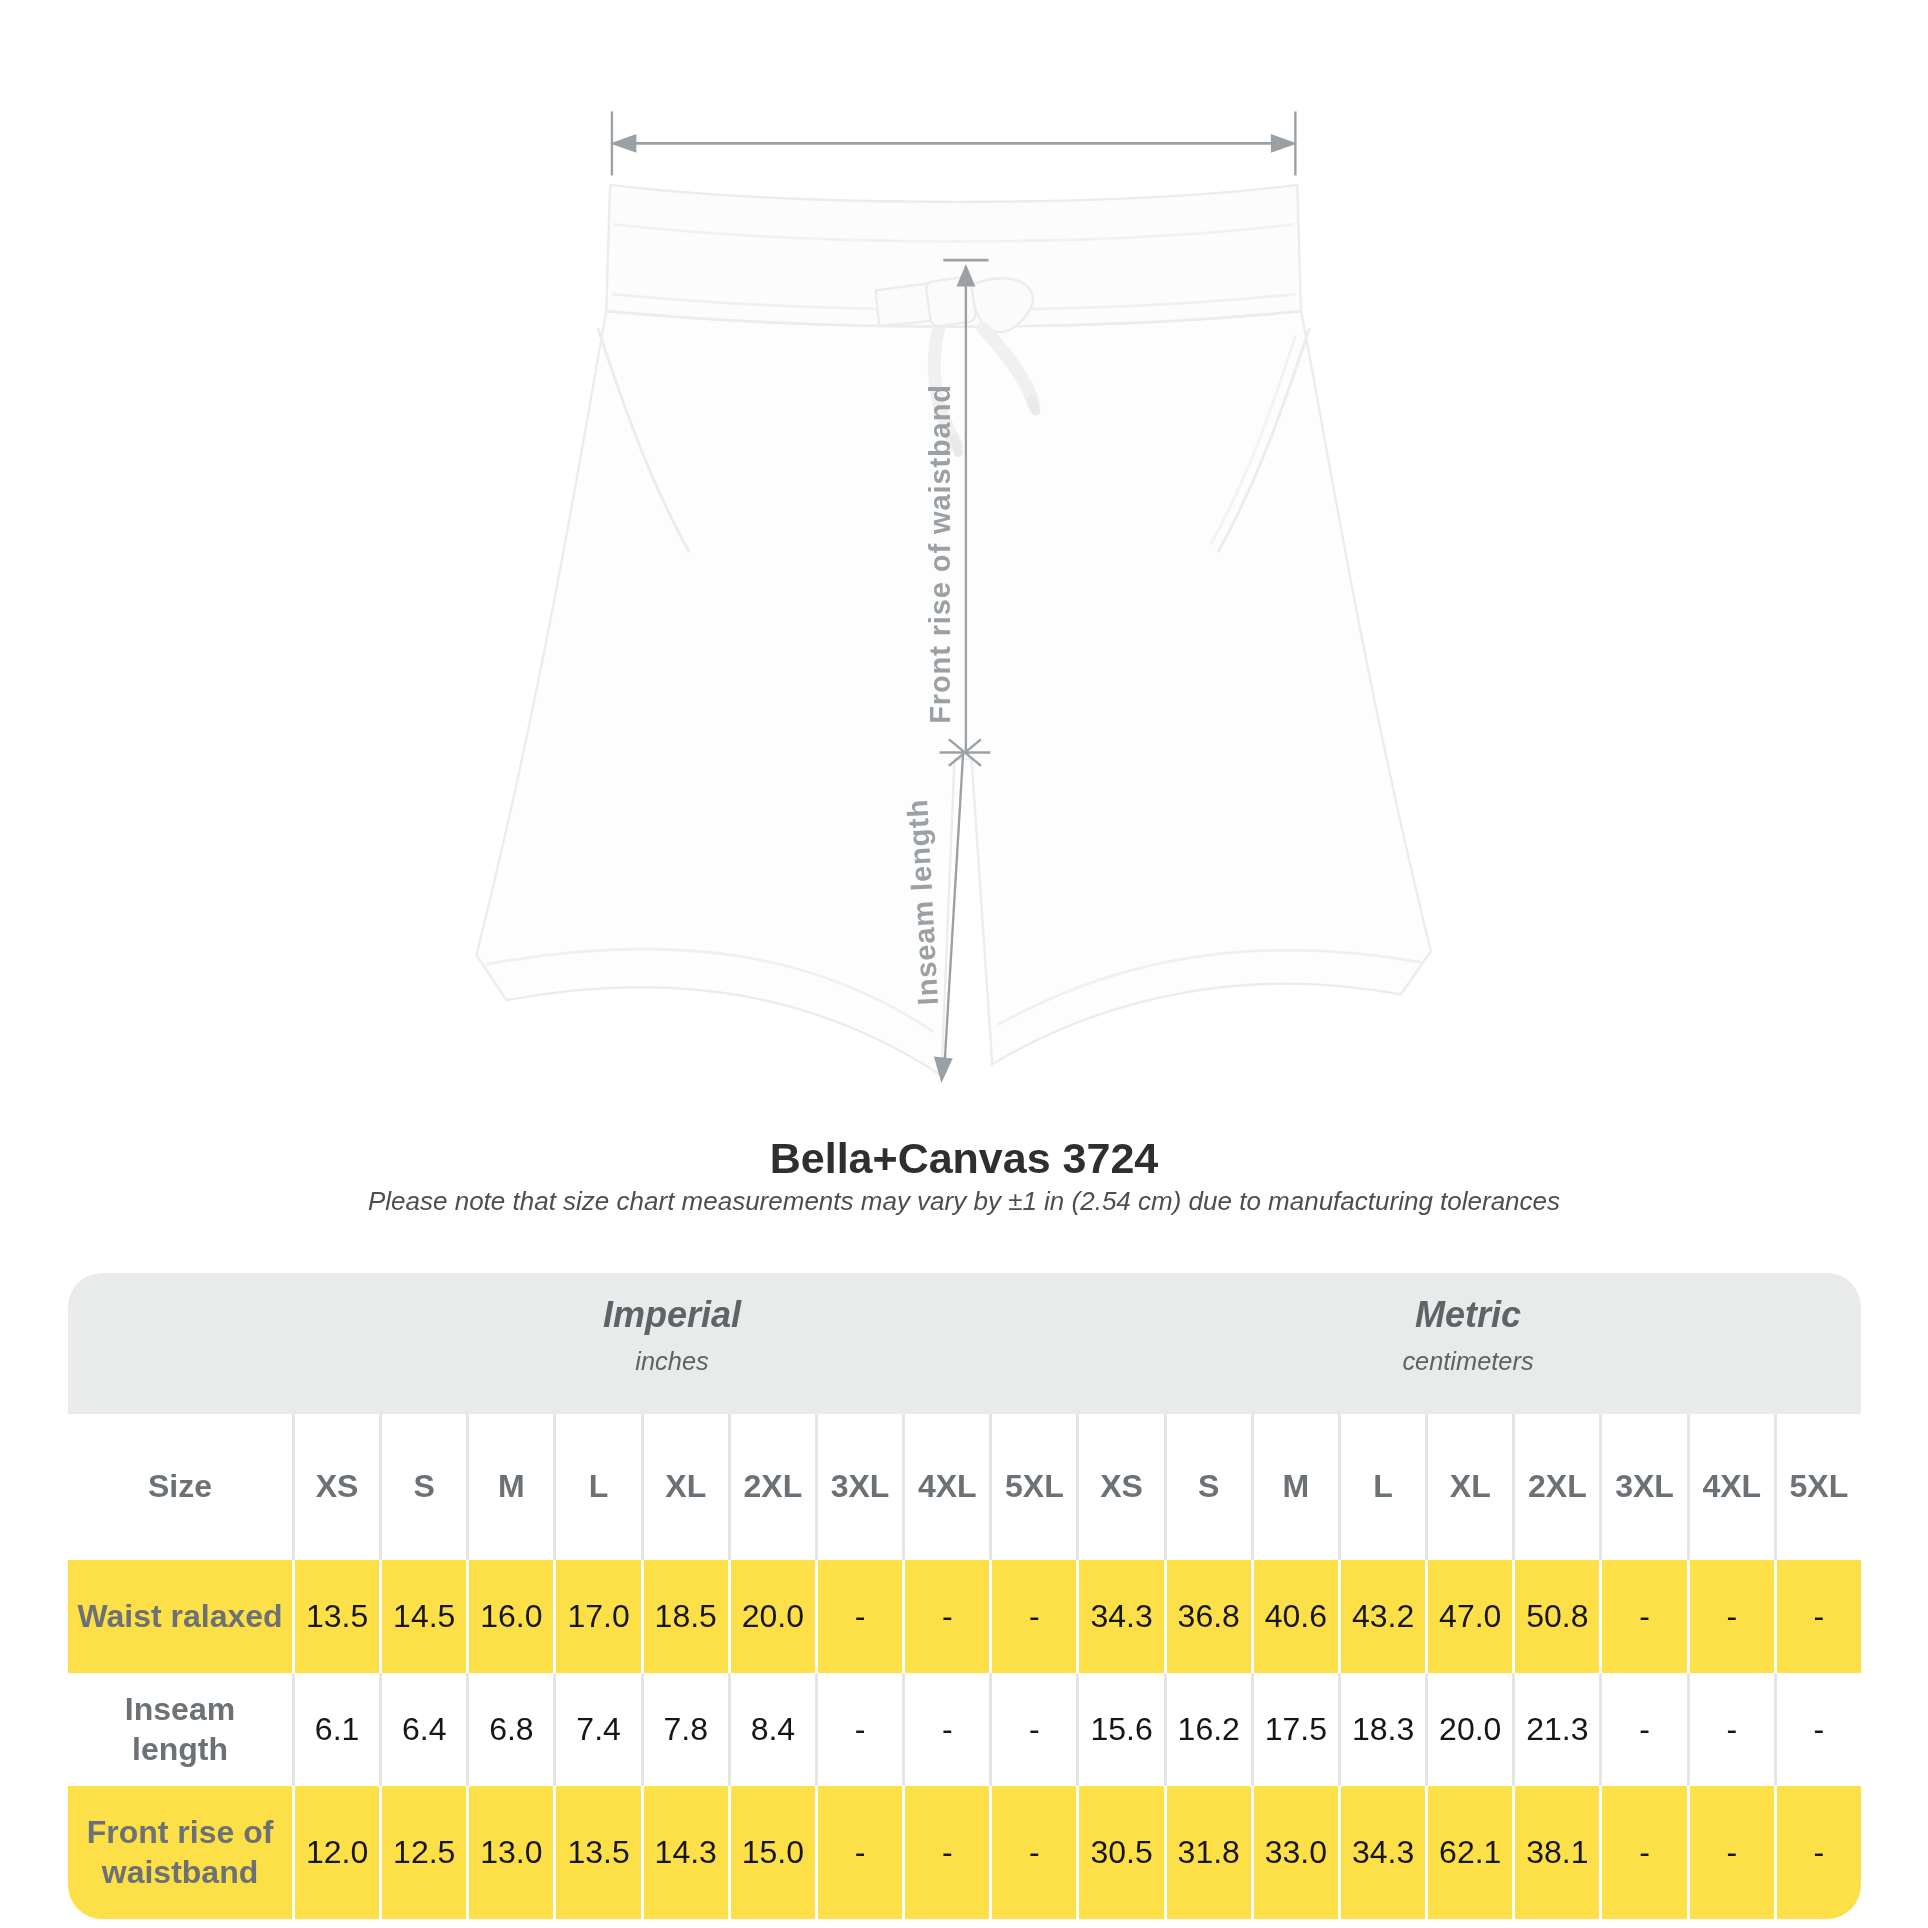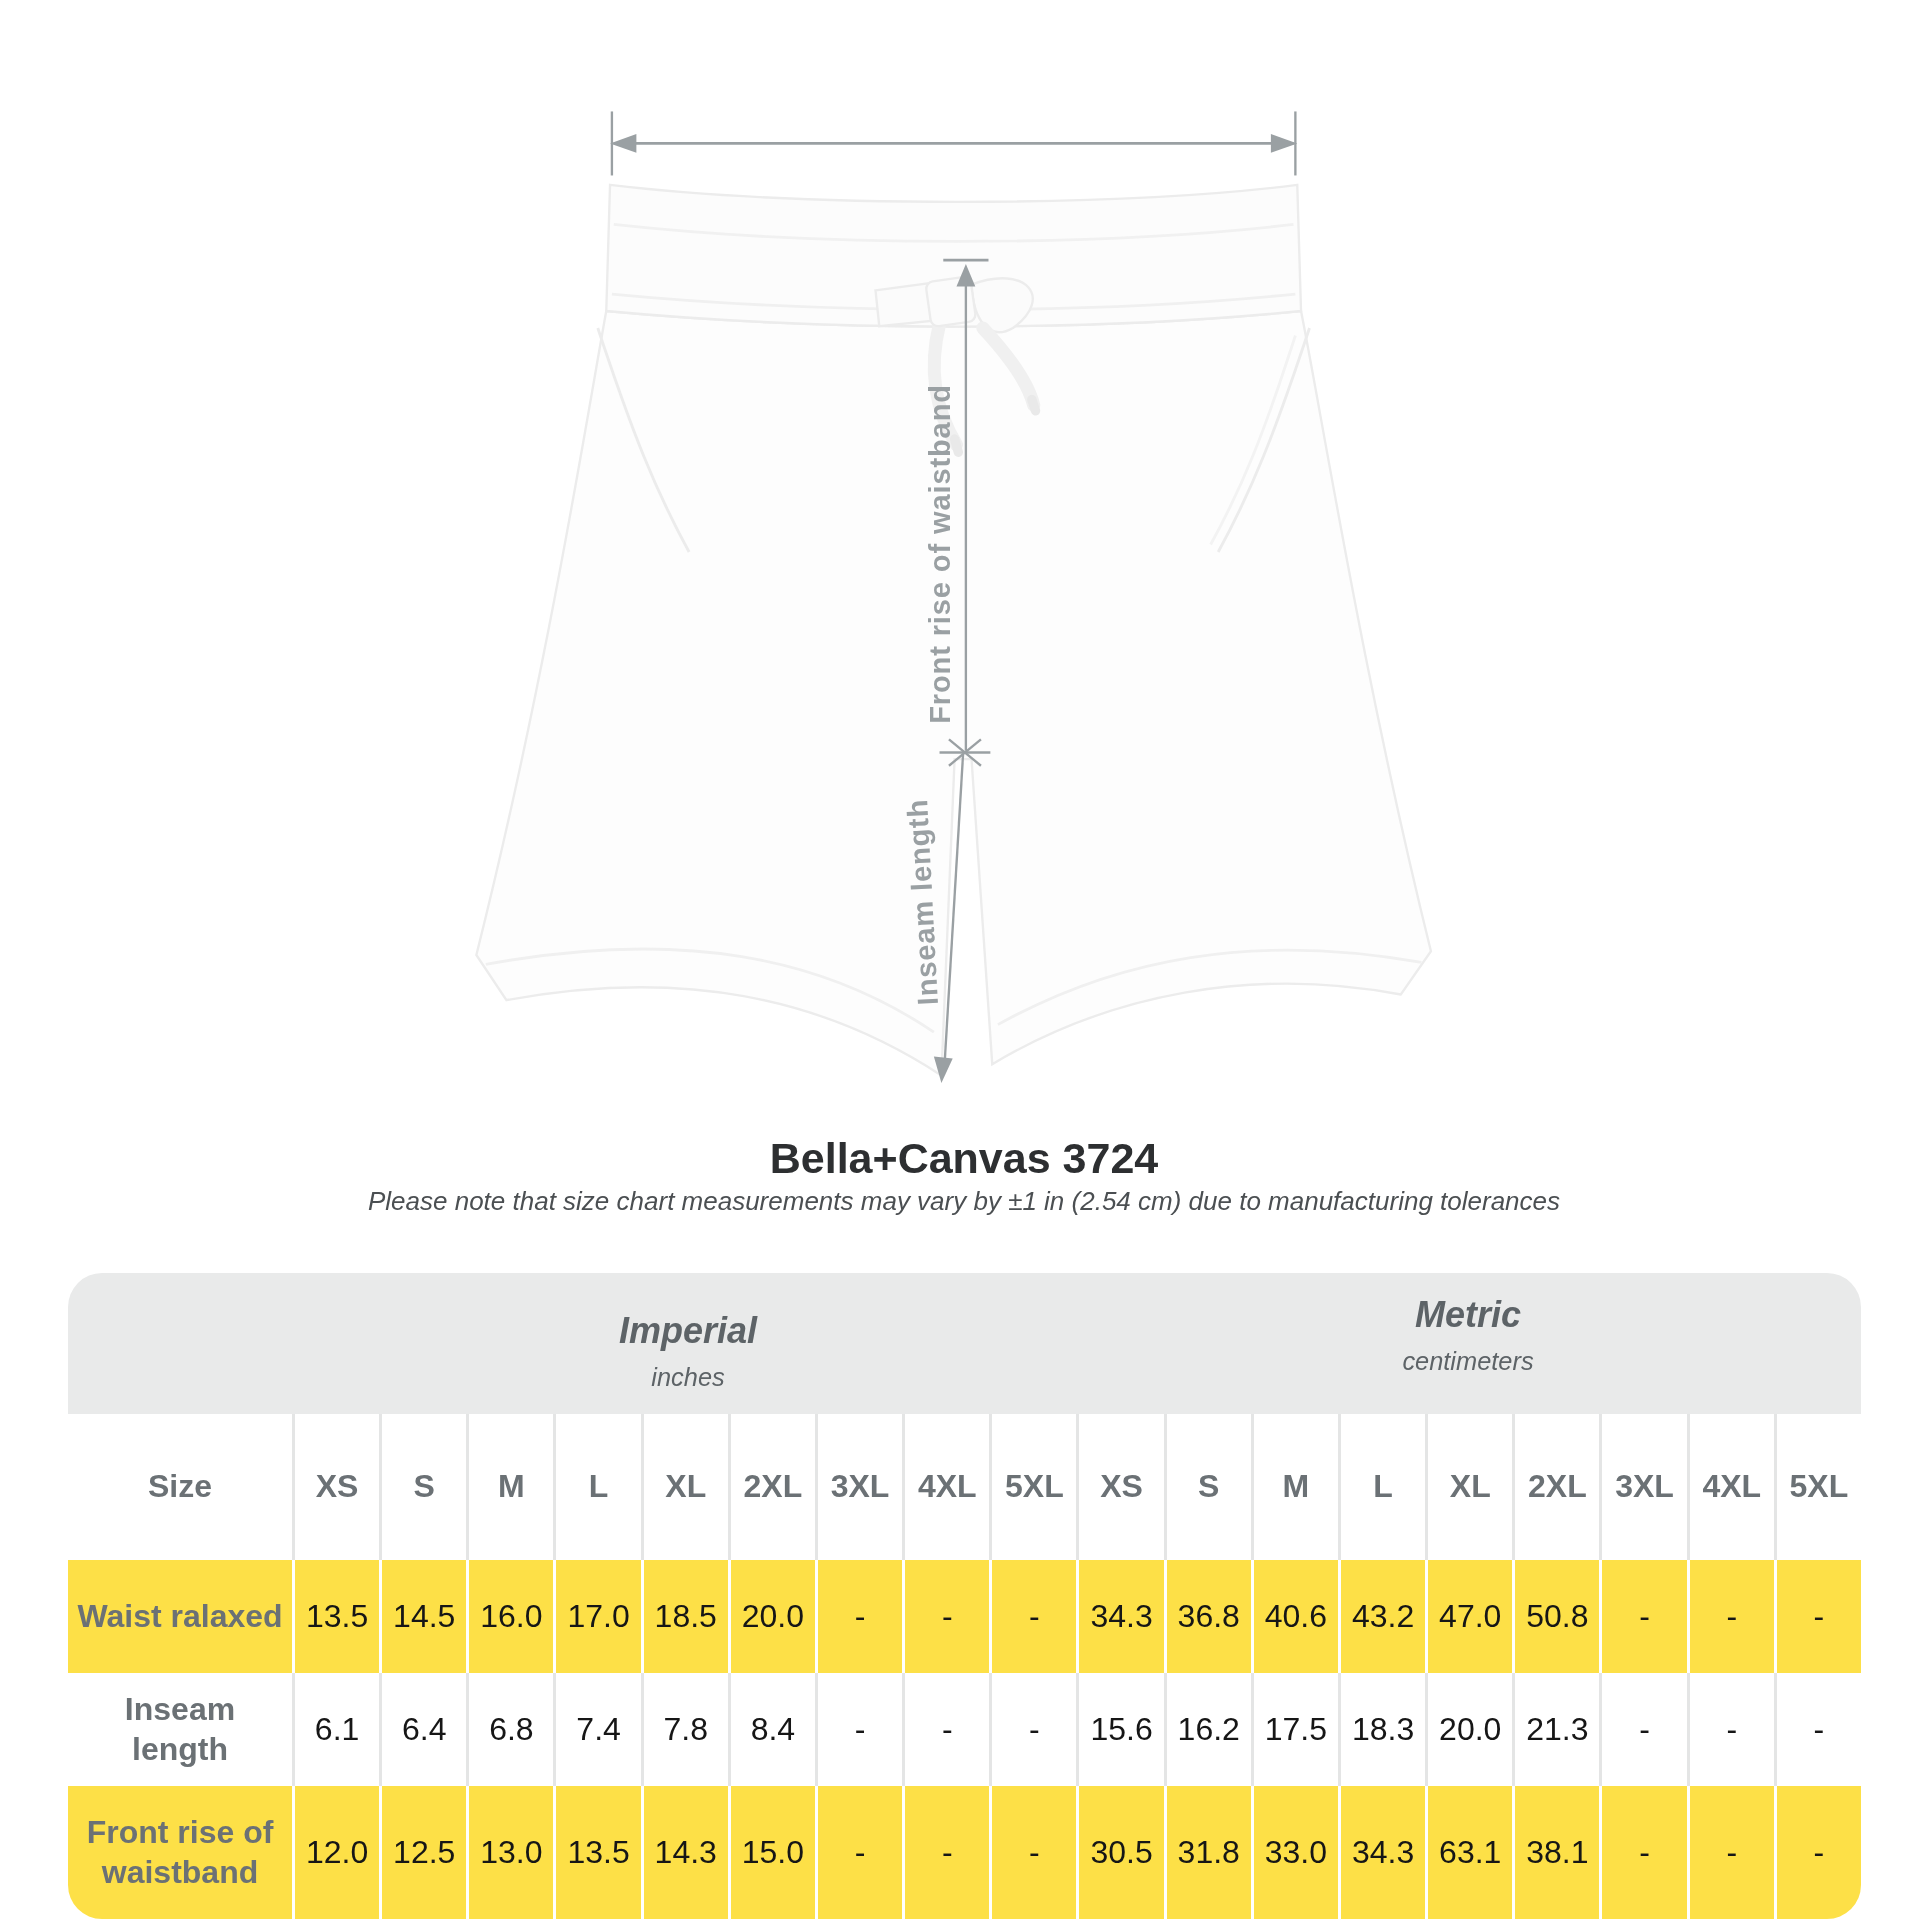--- a/index.html
+++ b/index.html
@@ -34,21 +34,21 @@
     font-style:italic;font-size:26px;color:#4b4f52;
   }
 
   
   .chart{position:absolute;left:68px;top:1273px;width:1793px;}
   .band{
     position:relative;height:141px;background:#e9eaea;
     border-radius:34px 34px 0 0;
   }
   .group{position:absolute;top:21px;text-align:center;color:#5d6367;}
-  .group.imperial{left:228px;width:784px;margin-top:16px;}
+  .group.imperial{left:212px;width:784px;}
   .group.metric{left:1008px;width:784px;}
   .gtitle{font-weight:bold;font-style:italic;font-size:36px;}
   .gunit{font-style:italic;font-size:25.4px;margin-top:11.3px;}
 
   .trow{display:grid;grid-template-columns:224px repeat(18,1fr);}
   .size-row{height:146px;background:#ffffff;}
   .data-row{height:113px;}
   .data-row.shaded{background:#fde047;}
   .data-row.light{background:#ffffff;}
   .data-row:last-child{height:133px;border-radius:0 0 34px 34px;}
@@ -214,21 +214,21 @@
         <div class="cell value-cell">13.5</div>
         <div class="cell value-cell">14.3</div>
         <div class="cell value-cell">15.0</div>
         <div class="cell value-cell">-</div>
         <div class="cell value-cell">-</div>
         <div class="cell value-cell">-</div>
         <div class="cell value-cell">30.5</div>
         <div class="cell value-cell">31.8</div>
         <div class="cell value-cell">33.0</div>
         <div class="cell value-cell">34.3</div>
-        <div class="cell value-cell">63.1</div>
+        <div class="cell value-cell">62.1</div>
         <div class="cell value-cell">38.1</div>
         <div class="cell value-cell">-</div>
         <div class="cell value-cell">-</div>
         <div class="cell value-cell">-</div>
       </div>
     </div>
 
 </div>
 
 

